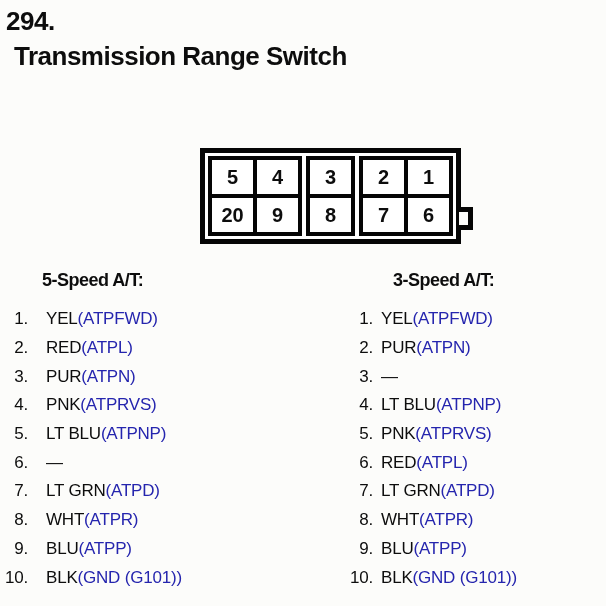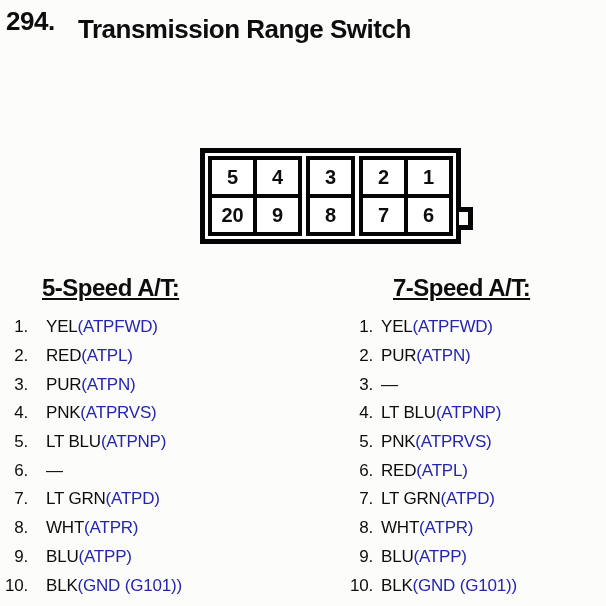--- a/index.html
+++ b/index.html
@@ -10,42 +10,42 @@
   }
   html,body{margin:0;padding:0;background:#fff;}
   .page{
     position:relative;width:606px;height:606px;overflow:hidden;
     background:var(--page-bg);
     color:var(--text-black);
     font-family:"Liberation Sans",sans-serif;
   }
   
   .title-row{position:absolute;top:8px;left:6px;display:flex;
-    font-weight:bold;font-size:26px;line-height:27px;letter-spacing:-0.5px;}
+    font-weight:bold;font-size:26px;line-height:27px;letter-spacing:-0.5px;flex-direction:column;}
   .item-no{width:64px;flex:none;}
   .title-row h1{margin:8px;font-size:26px;line-height:27px;font-weight:bold;letter-spacing:-0.5px;}
   
   .bullets{position:absolute;top:43px;left:76px;margin:0;padding:0;list-style:none;
     font-size:20px;line-height:28.5px;letter-spacing:-0.2px;}
   
   .connector{position:absolute;left:200px;top:148px;
     border:5px solid var(--line-black);background:#fff;padding:3px;
     display:flex;gap:4px;}
   .pod{display:grid;gap:4px;padding:4px;background:var(--line-black);}
   .pod-2col{grid-template-columns:repeat(2,41px);}
   .pod-1col{grid-template-columns:41px;}
   .cell{background:#fff;height:34px;display:flex;align-items:center;justify-content:center;
     font-weight:bold;font-size:20px;}
   .tab{position:absolute;right:-17px;top:54px;width:9px;height:13px;
     border:5px solid var(--line-black);border-left:none;background:var(--page-bg);}
   
   .col{position:absolute;top:266px;width:300px;}
   .col-left{left:0;}
   .col-right{left:303px;}
-  .col h2{margin:8px;font-size:24px;font-weight:bold;line-height:28px;letter-spacing:-0.5px;text-decoration:underline;}
+  .col h2{margin:0;font-size:18px;font-weight:bold;line-height:28px;letter-spacing:-0.5px;}
   .col-left h2{margin-left:42px;}
   .col-right h2{margin-left:90px;}
   .rows{margin-top:11px;}
   .row{height:28.7px;display:flex;align-items:center;font-size:17px;letter-spacing:-0.2px;}
   .num{flex:none;text-align:right;}
   .col-left .num{width:28px;}
   .col-right .num{width:70px;}
   .col-left .wire{margin-left:18px;white-space:pre;}
   .col-right .wire{margin-left:8px;white-space:pre;}
   .signal{color:var(--signal-blue);white-space:pre;}
@@ -151,21 +151,21 @@
         </div>
       <div class="row">
           <span class="num">10.</span>
           <span class="wire">BLK</span>
           <span class="signal">(GND (G101))</span>
         </div>
     </div>
   </div>
 
   <div class="col col-right">
-    <h2>7-Speed A/T:</h2>
+    <h2>3-Speed A/T:</h2>
     <div class="rows">
       <div class="row">
           <span class="num">1.</span>
           <span class="wire">YEL</span>
           <span class="signal">(ATPFWD)</span>
         </div>
       <div class="row">
           <span class="num">2.</span>
           <span class="wire">PUR</span>
           <span class="signal">(ATPN)</span>

